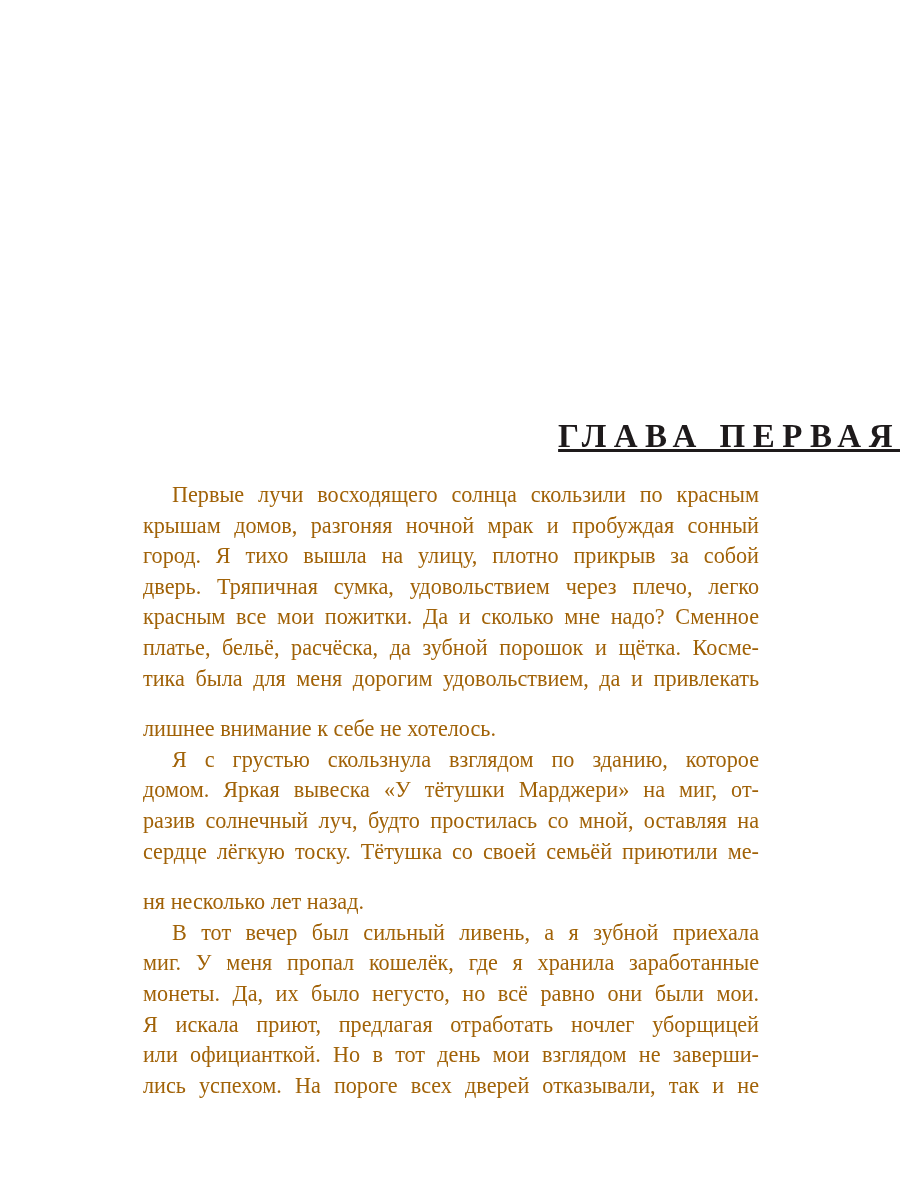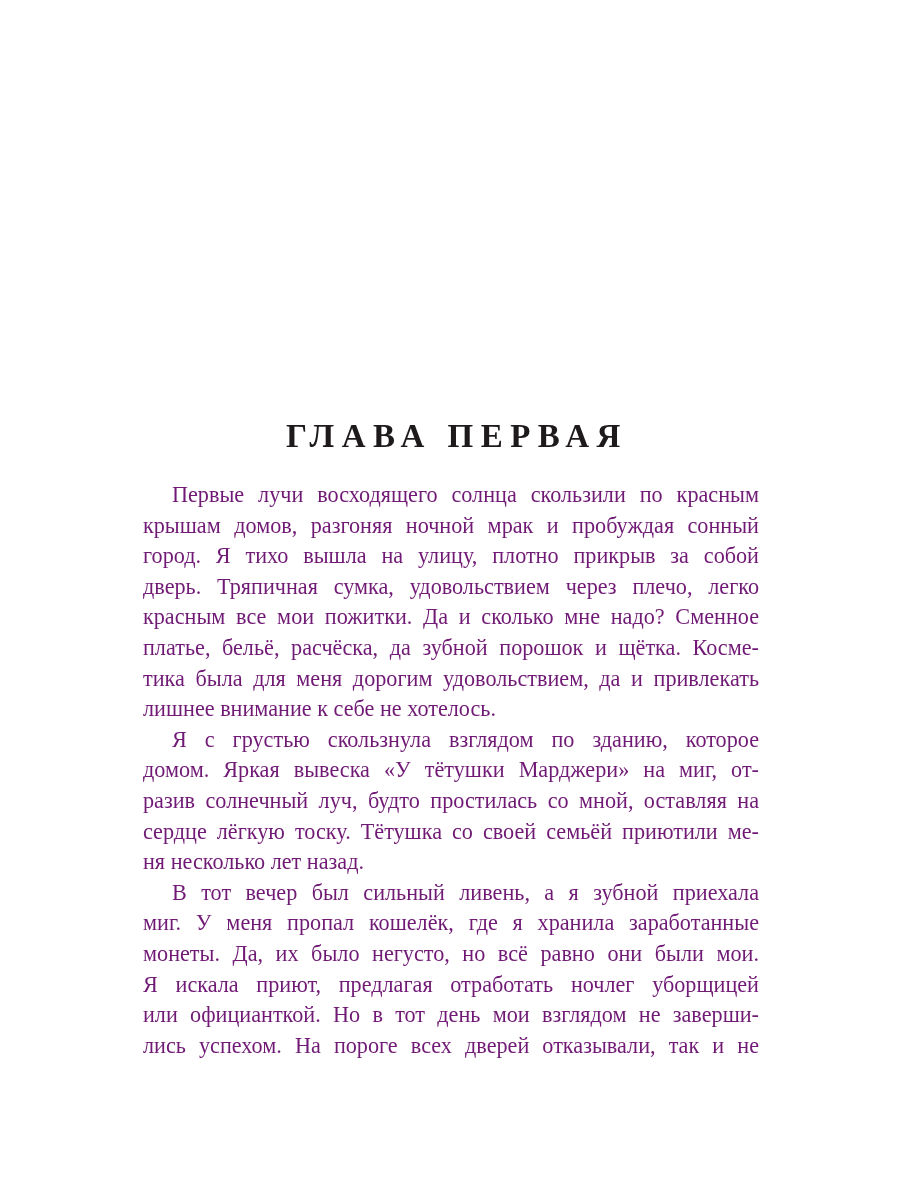--- a/index.html
+++ b/index.html
@@ -20,50 +20,52 @@
       left: 0;
       top: 0;
       width: 900px;
       height: 1200px;
     }
     .chapter-title {
       position: absolute;
       left: 0;
       width: 900px;
       top: 414px;
-      text-align: center;
+      text-align: right;
       font-size: 33px;
       font-weight: bold;
       letter-spacing: 7.5px;
       line-height: 44px;
       color: #1e1a1b;
       padding-left: 14px;
       box-sizing: border-box;
+      text-decoration: underline;
     }
     .body-text {
       position: absolute;
       left: 143px;
       top: 480px;
       width: 616px;
     }
     .line {
       display: block;
       height: 30.6px;
       line-height: 30.6px;
       font-size: 22.2px;
       white-space: nowrap;
       text-align: justify;
       text-align-last: justify;
-      color: #701a75;
+      color: #a16207;
     }
     .line.indent {
       padding-left: 29px;
     }
     .line.last {
       text-align-last: left;
+      margin-top: 20px;
     }
   </style>
 </head>
 <body>
 
 <div class="page">
   <div class="chapter-title">ГЛАВА ПЕРВАЯ</div>
 
   <div class="body-text">
 

